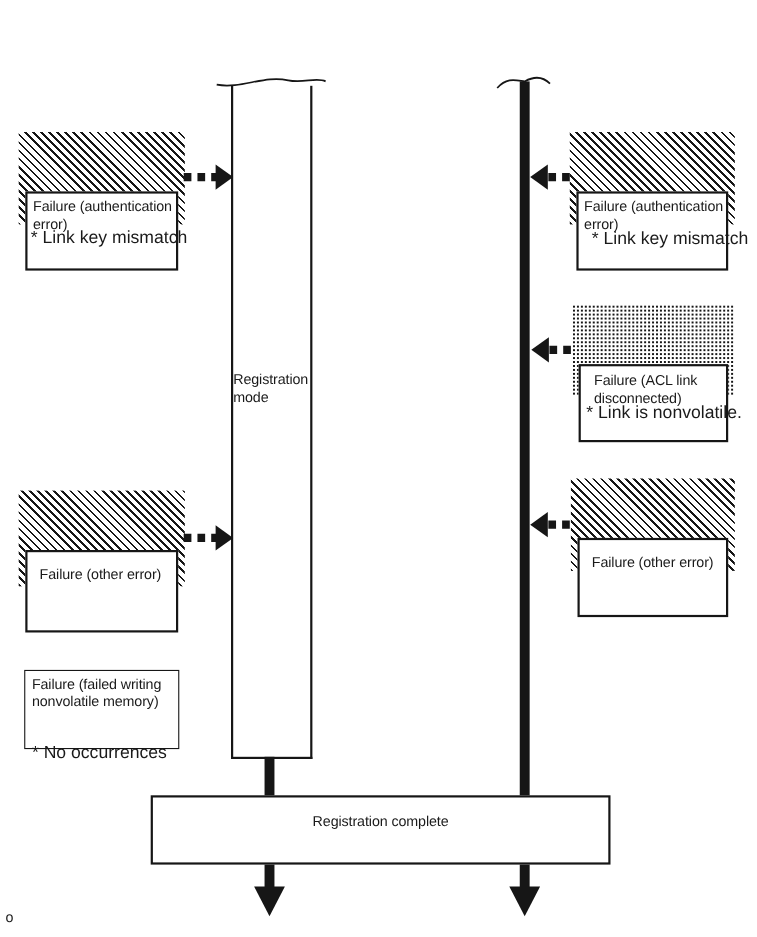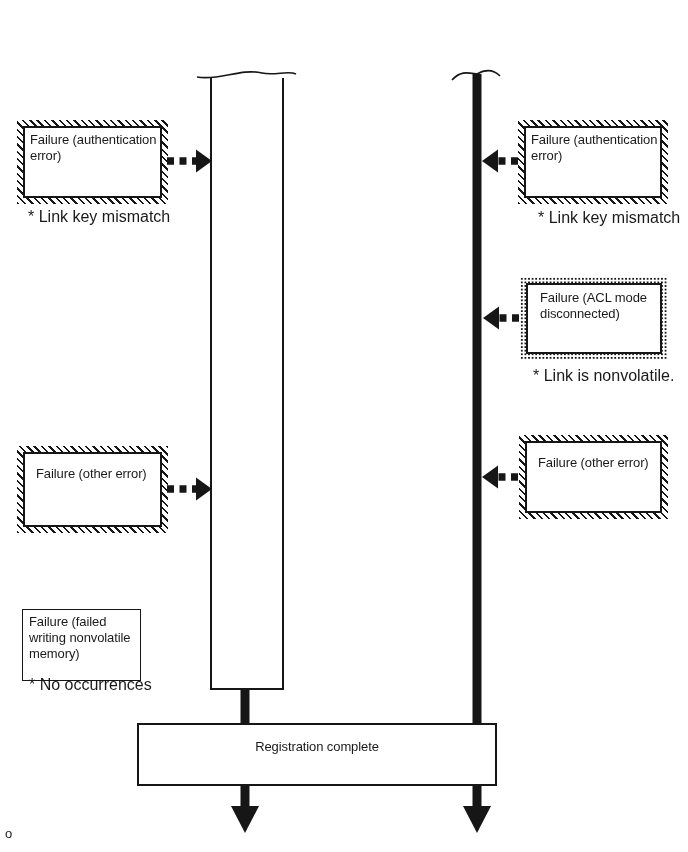--- a/index.html
+++ b/index.html
@@ -25,73 +25,75 @@
     background-image:radial-gradient(circle,#161616 1.05px,rgba(0,0,0,0) 1.25px);
     background-size:3.6px 3.6px;
     padding:6px;
   }
   .inner{
     width:100%;height:100%;
     background:#ffffff;
     border:2px solid #161616;
     box-sizing:border-box;
     padding:4px 2px 4px 5px;
+    margin-top:48px;
   }
   .pad-big{padding:12px 4px 4px 11px;}
   .pad-mid{padding:5px 4px 4px 12px;}
   .plainbox{
     background:#ffffff;
     border:1.5px solid #161616;
     padding:4px 2px 4px 6px;
   }
   #activation-bar{
     left:210px;top:78px;width:74px;height:612px;
     background:#ffffff;
     border-left:2px solid #161616;
     border-right:2px solid #161616;
     border-bottom:2px solid #161616;
   }
   #registration-mode-label{left:212px;top:337px;width:80px;}
   #registration-complete-box{
-    left:137px;top:723px;width:360px;height:63px;
+    left:137px;top:723px;width:418px;height:63px;
     background:#ffffff;border:2px solid #161616;
     text-align:center;padding-top:14px;
     z-index:2;
   }
   #overlay-svg{left:0;top:0;z-index:3;pointer-events:none;}
   #page-marker{left:5px;top:826px;font-size:13px;}
 </style>
 </head>
 <body>
 
 <div id="canvas">
 
   <div id="activation-bar" class="abs"></div>
+  <div id="registration-mode-label" class="abs label">Registration mode</div>
 
   <div class="abs hatch" style="left:17px;top:120px;width:151px;height:84px;">
     <div class="inner label">Failure (authentication error)</div>
   </div>
   <div class="abs note" style="left:28px;top:209px;">* Link key mismatch</div>
 
   <div class="abs hatch" style="left:17px;top:446px;width:151px;height:87px;">
     <div class="inner pad-big label">Failure (other error)</div>
   </div>
 
-  <div class="abs plainbox label" style="left:22px;top:609px;width:119px;height:72px;">
+  <div class="abs plainbox label" style="left:22px;top:609px;width:141px;height:72px;">
     <span>Failure (failed writing nonvolatile memory)</span>
   </div>
   <div class="abs note" style="left:29px;top:677px;">* No occurrences</div>
 
   <div class="abs hatch" style="left:518px;top:120px;width:150px;height:84px;">
     <div class="inner label">Failure (authentication error)</div>
   </div>
   <div class="abs note" style="left:538px;top:210px;">* Link key mismatch</div>
 
   <div class="abs dots" style="left:520px;top:277px;width:148px;height:83px;">
-    <div class="inner pad-mid label">Failure (ACL mode disconnected)</div>
+    <div class="inner pad-mid label">Failure (ACL link disconnected)</div>
   </div>
   <div class="abs note" style="left:533px;top:368px;">* Link is nonvolatile.</div>
 
   <div class="abs hatch" style="left:519px;top:435px;width:149px;height:84px;">
     <div class="inner pad-big label">Failure (other error)</div>
   </div>
 
   <div id="registration-complete-box" class="abs label">
     <span>Registration complete</span>
   </div>

